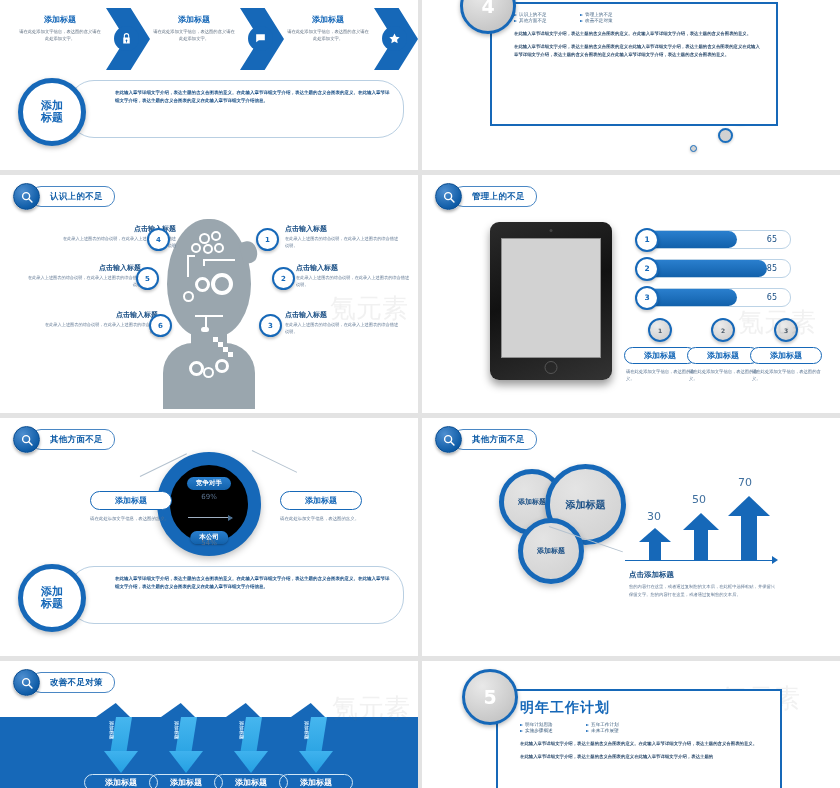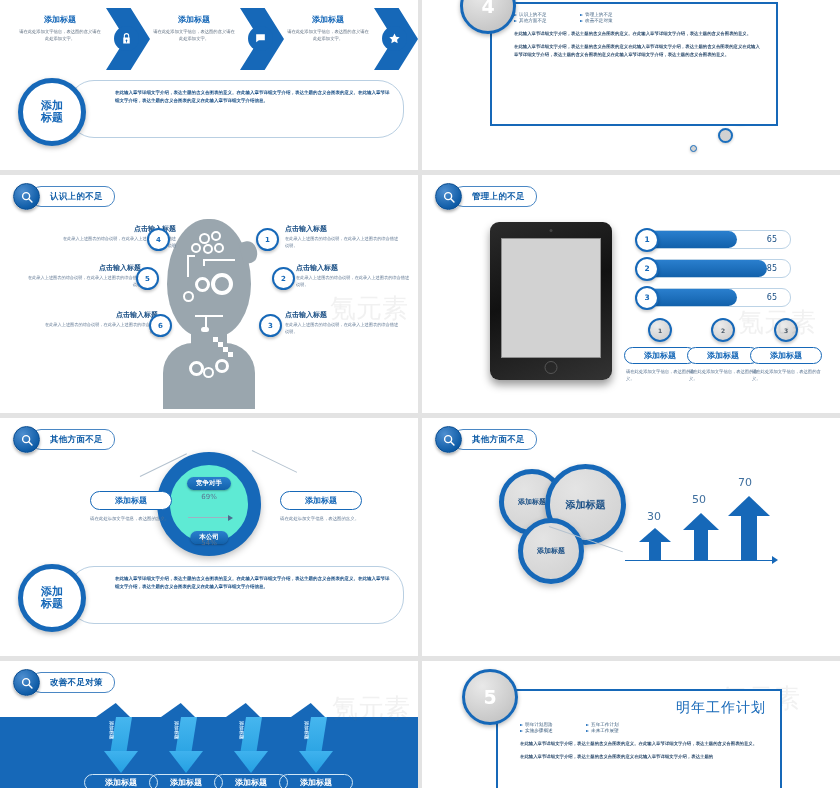--- a/index.html
+++ b/index.html
@@ -149,21 +149,21 @@
     background:radial-gradient(circle at 35% 28%,#ececec,#c9c9c9);
     border:2px solid #1668b8;display:flex;align-items:center;justify-content:center;
     font-size:6px;font-weight:bold;color:#4b5a68;box-shadow:0 2px 3px rgba(0,0,0,.22);
   }
   .s4 .col .pill-btn{height:15px;margin-bottom:4px;}
   .s4 .col p{margin:0;font-size:4.3px;line-height:1.7;color:#4f6a88;text-align:left;padding-left:2px;}
 
   
   .donut{
     position:absolute;left:50%;margin-left:-52px;top:34px;width:104px;height:104px;border-radius:50%;
-    border:13px solid #1668b8;background:#5eead4;box-sizing:border-box;
+    border:13px solid #1668b8;background:#000000;box-sizing:border-box;
     box-shadow:0 3px 7px rgba(0,0,0,.25);
   }
   .dtag{
     position:absolute;left:50%;transform:translateX(-50%);
     padding:2px 9px;border-radius:7px;background:linear-gradient(180deg,#2a7fce,#1261ab);
     color:#fff;font-size:6.5px;font-weight:bold;white-space:nowrap;
     box-shadow:0 1px 2px rgba(0,0,0,.3);
   }
   .dpct{position:absolute;left:50%;transform:translateX(-50%);font-size:7px;color:#5c7490;}
   .darrow{position:absolute;left:18px;right:16px;top:52px;height:1px;background:#9fb0c2;}
@@ -202,21 +202,21 @@
   .s7 .wcol{position:absolute;width:74px;text-align:center;}
   .s7 .wcol .pill-btn{height:15px;border-color:#cfe6f6;color:#fff;background:transparent;}
 
   
   .s8 .cov-box{
     position:absolute;left:74px;top:28px;right:58px;bottom:-30px;
     border:2px solid #1668b8;background:#fff;
     padding:8px 14px 0 22px;box-sizing:border-box;z-index:2;
   }
   .s8 .cov-num{position:absolute;left:40px;top:8px;width:50px;height:50px;font-size:19px;z-index:5;}
-  .s8 h2{margin:0 0 5px;font-size:14px;color:#1668b8;font-weight:normal;letter-spacing:1px;text-align:right;}
+  .s8 h2{margin:0 0 5px;font-size:14px;color:#1668b8;font-weight:bold;letter-spacing:1px;}
 
   .wmk{position:absolute;font-size:26px;color:rgba(120,120,120,.10);font-weight:normal;
     pointer-events:none;user-select:none;}
 </style>
 </head>
 <body>
 
 <div class="deck">
 
   <div class="slide s1">
@@ -508,20 +508,24 @@
     <div class="uarrow" style="left:261px;top:95px;width:36px;height:17px;clip-path:polygon(50% 0,100% 100%,0 100%);"></div>
     <div class="anum" style="left:270px;top:75px;">50</div>
 
     <div class="uarrow" style="left:319px;top:96px;width:16px;height:46px;"></div>
     <div class="uarrow" style="left:306px;top:78px;width:42px;height:20px;clip-path:polygon(50% 0,100% 100%,0 100%);"></div>
     <div class="anum" style="left:316px;top:58px;">70</div>
 
     <div class="axisl" style="left:203px;top:142px;width:150px;"></div>
     <div style="position:absolute;left:350px;top:138px;width:0;height:0;border-left:6px solid #1668b8;border-top:4px solid transparent;border-bottom:4px solid transparent;"></div>
 
+    <div style="position:absolute;left:207px;top:152px;width:150px;">
+      <h5>点击添加标题</h5>
+      <p class="body">您的内容打在这里，或者通过复制您的文本后，在此框中选择粘贴，并保留只保留文字。您的内容打在这里，或者通过复制您的文本后。</p>
+    </div>
   </div>
 
   <div class="slide s7">
     <div class="sec-head">
       <div class="sec-circ">
         <svg viewBox="0 0 24 24" fill="none" stroke="#fff" stroke-width="2.4">
             <circle cx="10.5" cy="10.5" r="6"></circle>
             <line x1="15" y1="15" x2="20.5" y2="20.5" stroke-linecap="round"></line>
           </svg>
       </div>

